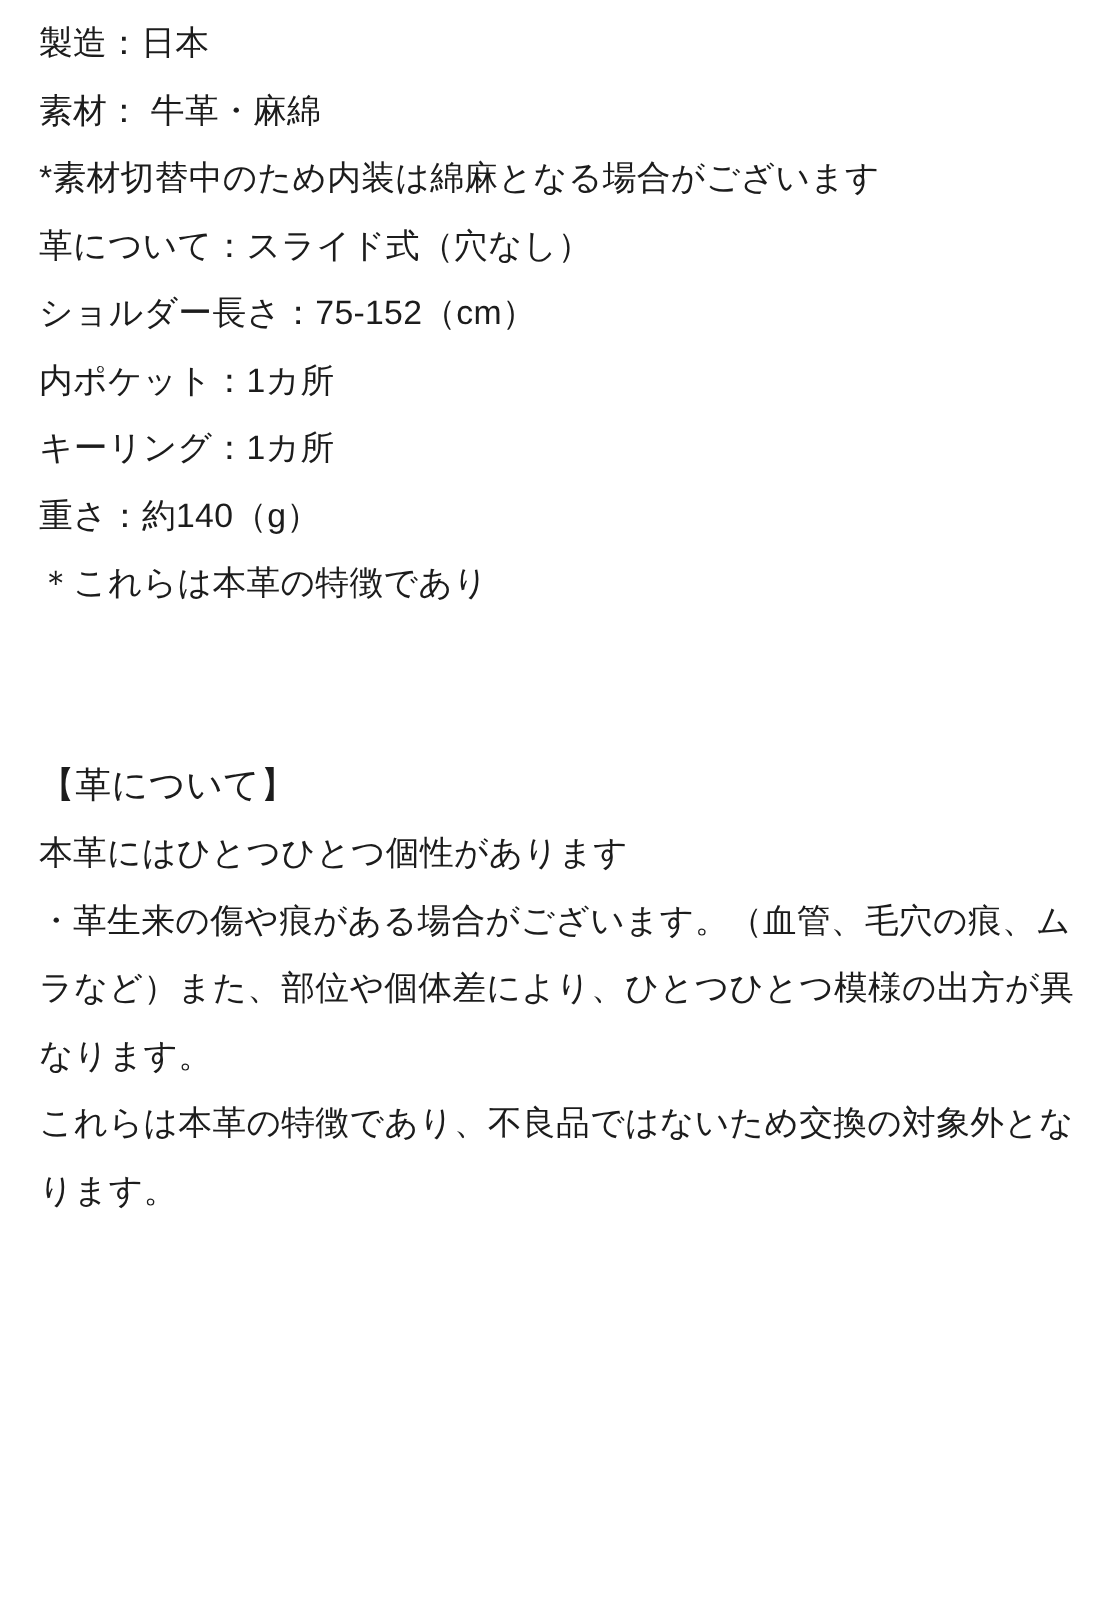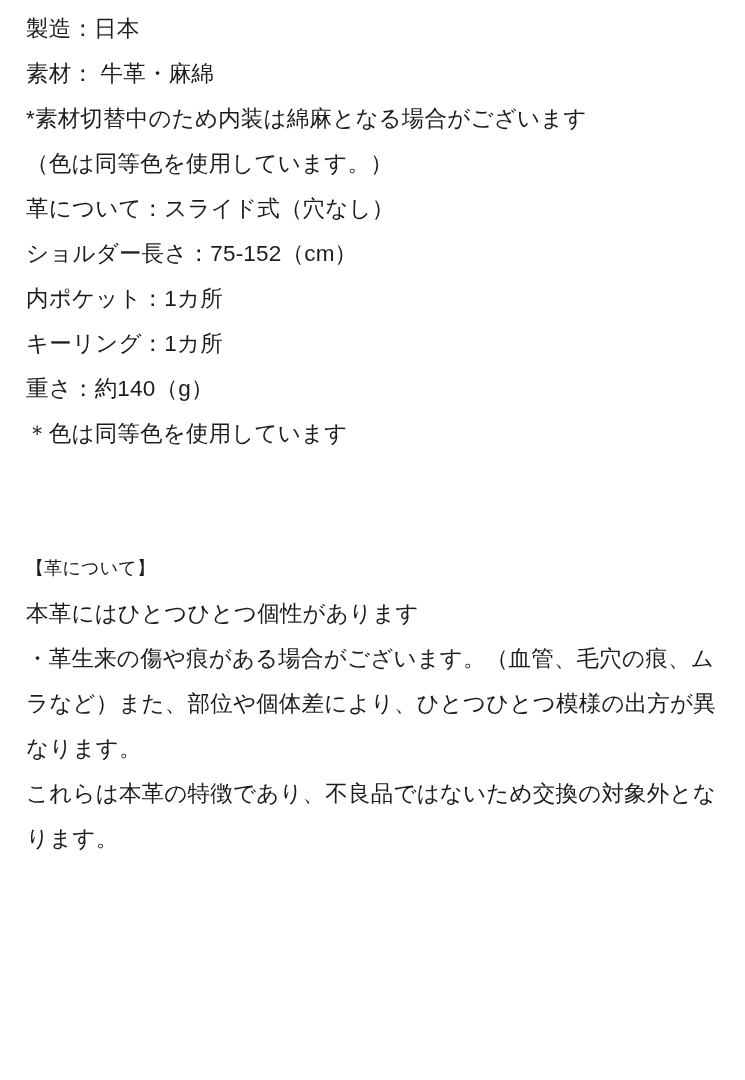--- a/index.html
+++ b/index.html
@@ -29,41 +29,40 @@
     font-size: 22.5px;
     line-height: 45px;
     letter-spacing: 0.2px;
     white-space: pre-wrap;
     word-break: break-all;
   }
   .gap {
     height: 90px;
   }
   .section-heading {
-    font-size: 18px;
+    font-size: 24px;
     line-height: 45px;
     letter-spacing: 0.2px;
   }
 </style>
 </head>
 <body>
 
 <div class="page">
 
   <ul class="spec-list">
     <li class="line">製造：日本</li>
     <li class="line">素材： 牛革・麻綿</li>
     <li class="line">*素材切替中のため内装は綿麻となる場合がございます</li>
-    <li class="line">（色は同等色を使用しています。）</li>
     <li class="line">革について：スライド式（穴なし）</li>
     <li class="line">ショルダー長さ：75-152（cm）</li>
     <li class="line">内ポケット：1カ所</li>
     <li class="line">キーリング：1カ所</li>
     <li class="line">重さ：約140（g）</li>
-    <li class="line">＊色は同等色を使用しています</li>
+    <li class="line">＊これらは本革の特徴であり</li>
   </ul>
 
   <div class="gap"></div>
 
   <div class="section-heading">【革について】</div>
 
   <ul class="notes-list">
     <li class="line">本革にはひとつひとつ個性があります</li>
     <li class="line">・革生来の傷や痕がある場合がございます。（血管、毛穴の痕、ムラなど）また、部位や個体差により、ひとつひとつ模様の出方が異なります。</li>
     <li class="line">これらは本革の特徴であり、不良品ではないため交換の対象外となります。</li>

